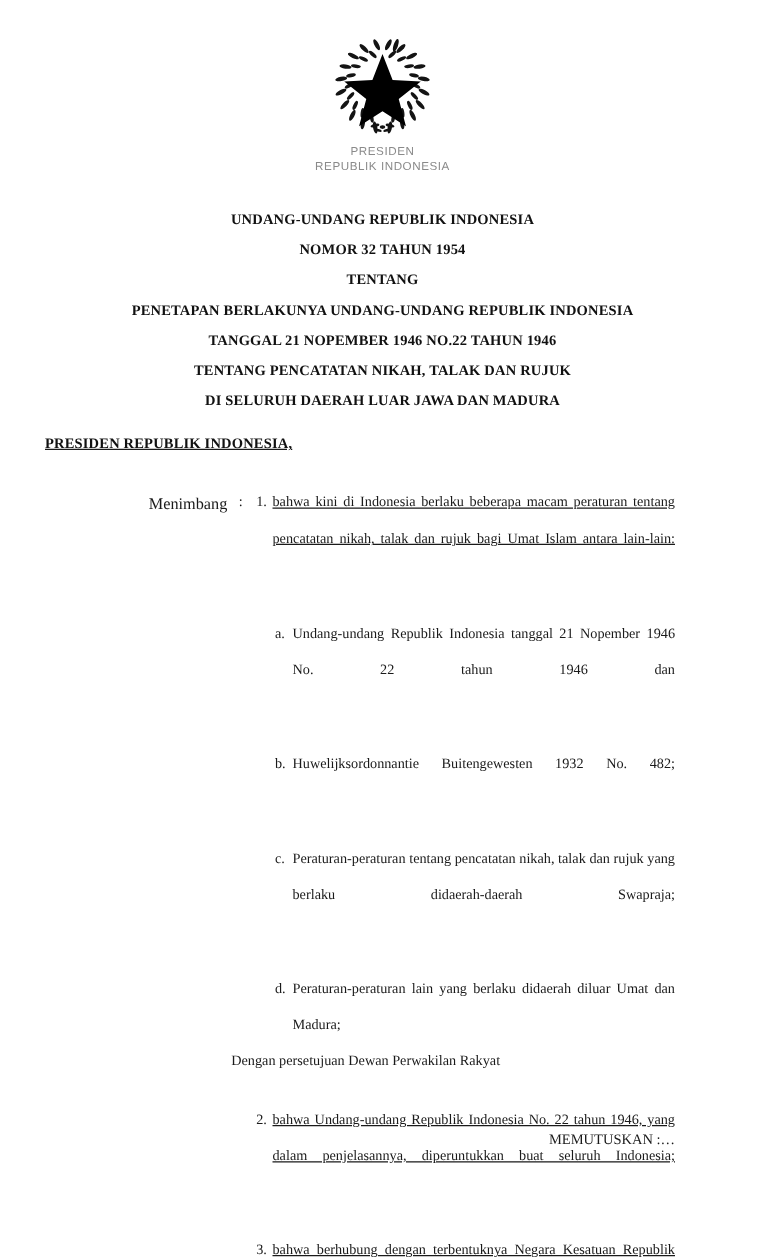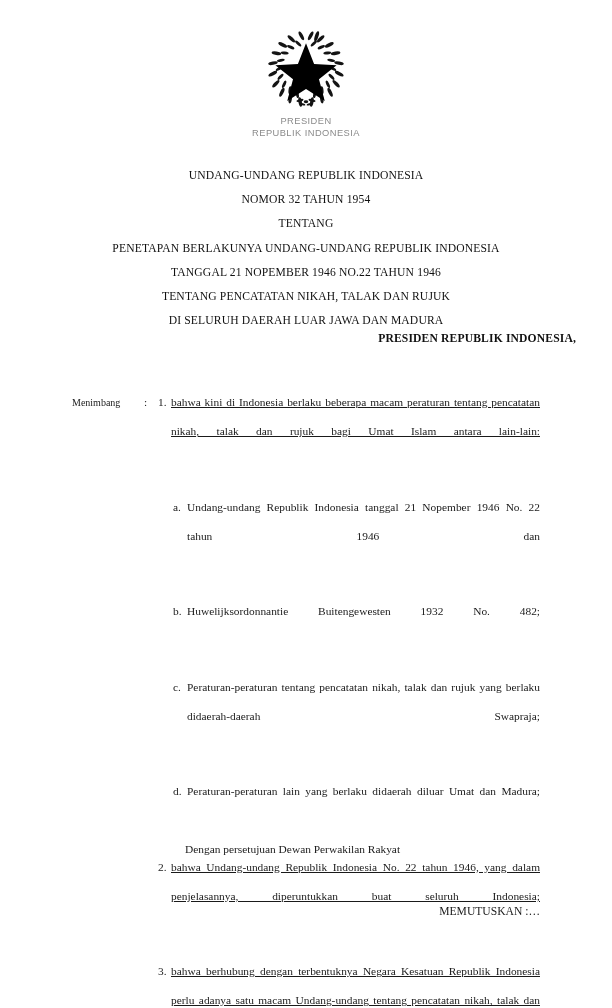--- a/index.html
+++ b/index.html
@@ -50,34 +50,35 @@
 
   
   .title-block {
     position: absolute;
     left: 36px;
     top: 164px;
     width: 540px;
     text-align: center;
   }
   .title-line {
-    font-weight: normal;
+    font-weight: bold;
     font-size: 11.6px;
     line-height: 24.2px;
     letter-spacing: 0.15px;
     white-space: nowrap;
     color: #111111;
   }
 
   .subtitle-block {
     position: absolute;
     left: 36px;
-    top: 331px;
+    top: 347px;
     width: 540px;
-    text-align: right;
+    text-align: left;
+    text-decoration: underline;
   }
   .subtitle-line {
     font-weight: bold;
     font-size: 11.6px;
     line-height: 16px;
     letter-spacing: 0.15px;
     color: #111111;
   }
 
   
@@ -89,23 +90,24 @@
   }
 
   .clause {
     display: flex;
     align-items: flex-start;
     margin-bottom: 7px;
   }
   .clause-label {
     width: 72px;
     flex: 0 0 72px;
-    font-size: 10px;
+    font-size: 13px;
     line-height: 29.2px;
     white-space: nowrap;
+    margin-left: 47px;
   }
   .clause-colon {
     width: 14px;
     flex: 0 0 14px;
     font-size: 11.4px;
     line-height: 29.2px;
   }
   .clause-body {
     flex: 1 1 auto;
     min-width: 0;

